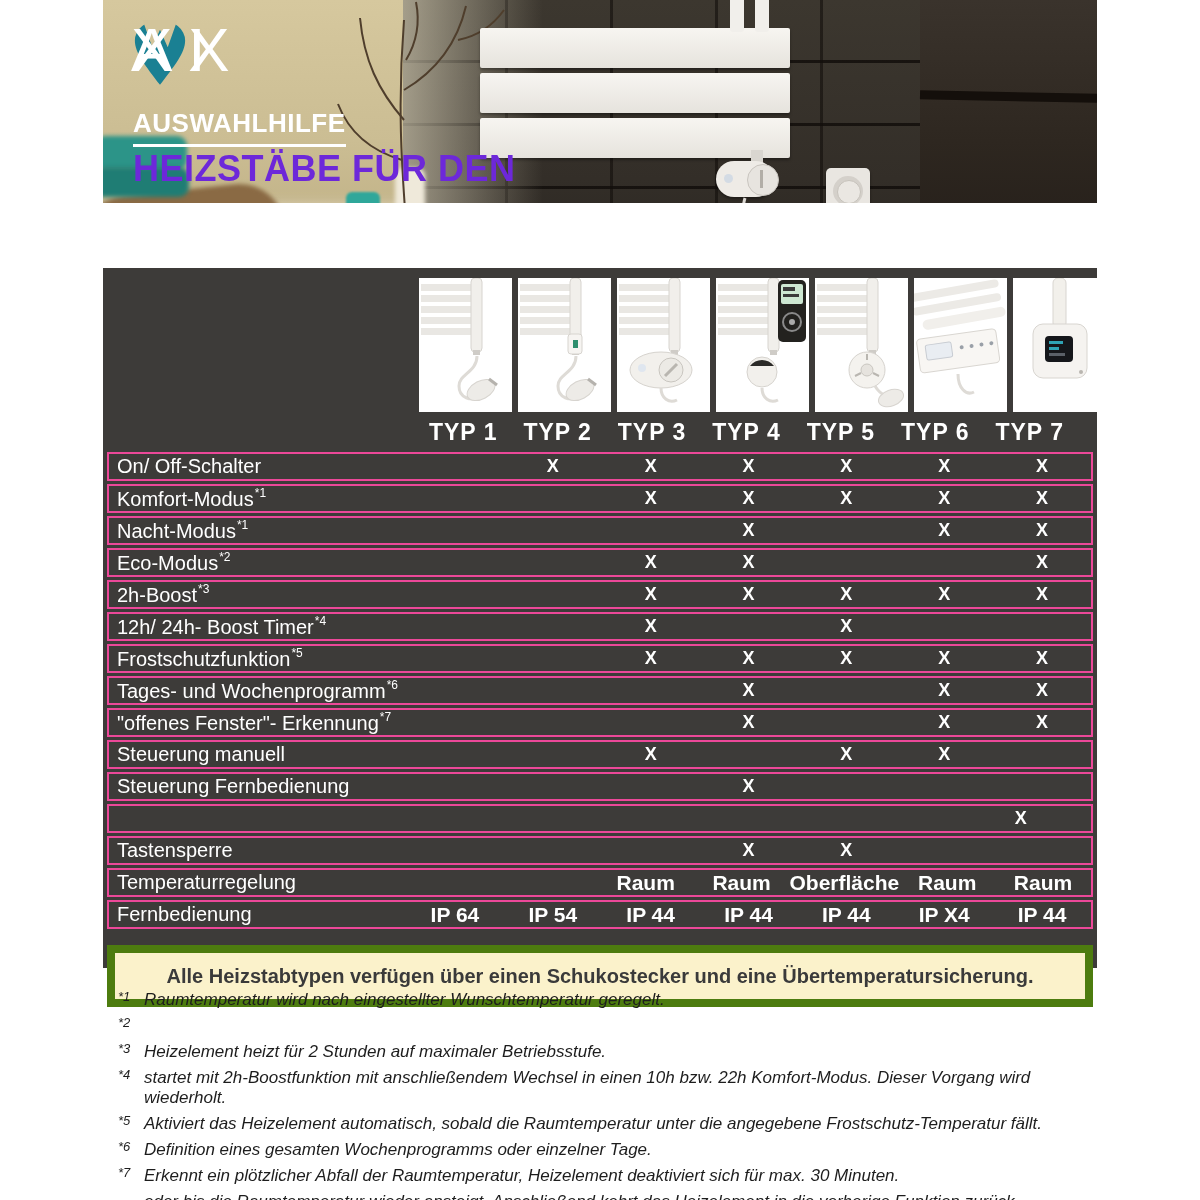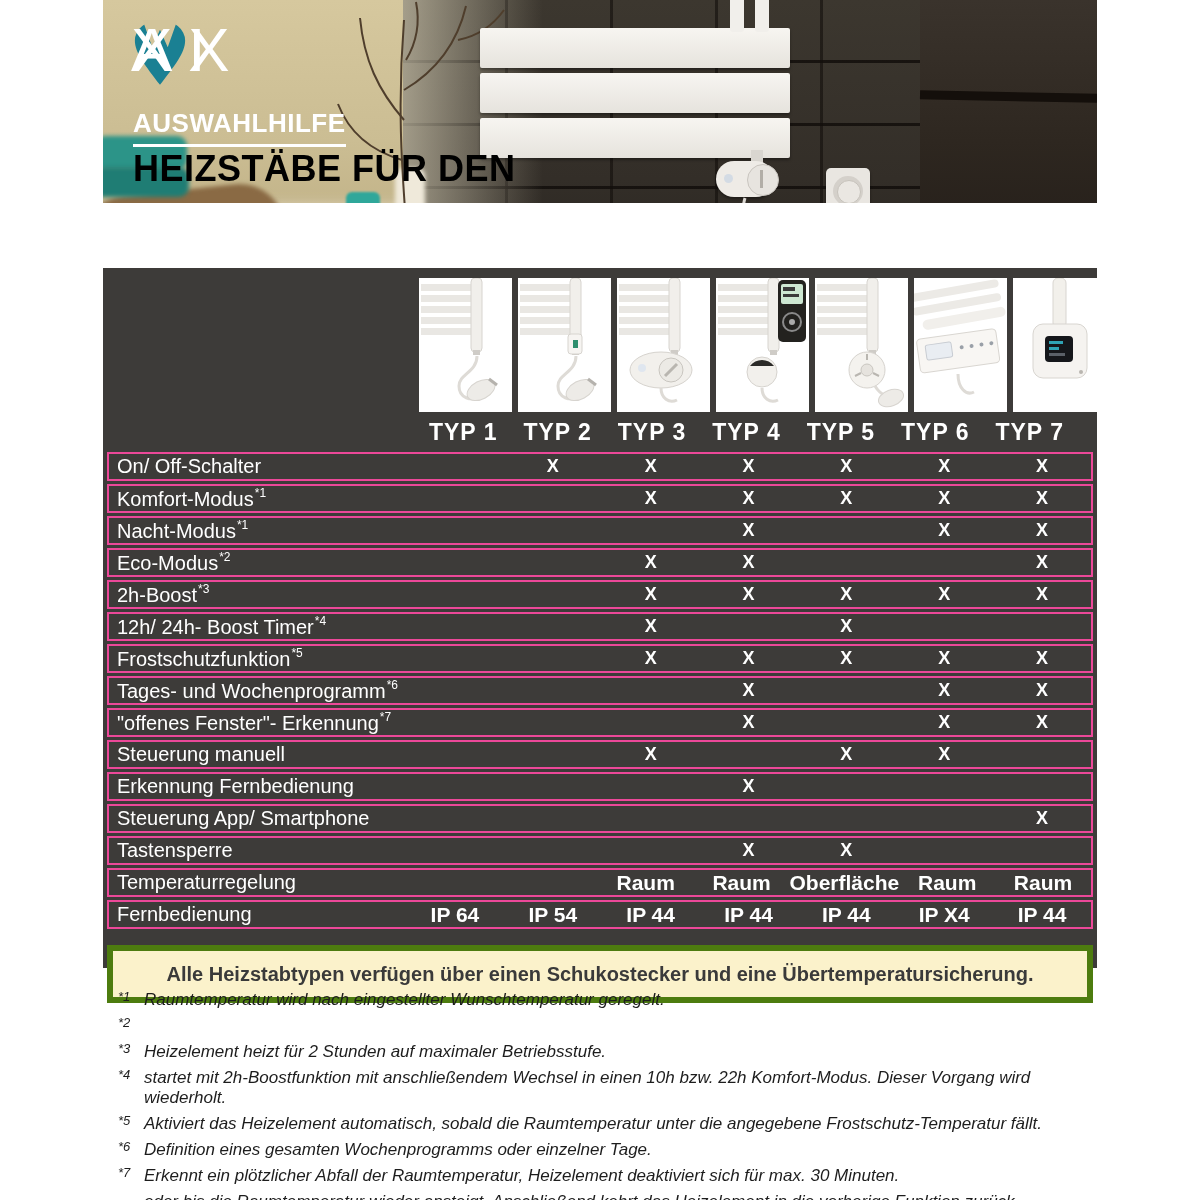--- a/index.html
+++ b/index.html
@@ -40,38 +40,38 @@
   .plug{left:734px;top:180px;width:22px;height:22px;border-radius:50%;background:#eae7e2;border:1px solid #c6c2bb;}
   .cords{left:600px;top:190px;width:220px;height:66px;}
   .cabinet{left:817px;top:0;width:177px;height:256px;background:linear-gradient(180deg,#3a332c 0%,#2e2720 55%,#241e19 100%);}
   .seam{left:817px;top:92px;width:177px;height:9px;background:#140f0b;transform:rotate(1.2deg);}
 
   .logo{left:28px;top:14px;display:flex;align-items:center;color:#fff;font-size:62px;
         letter-spacing:16px;font-weight:400;line-height:1;}
   .logo .mark{position:static;margin:4px 14px 0 0;}
   .subtitle{left:30px;top:108px;color:#fff;font-size:26px;font-weight:bold;letter-spacing:.5px;
             border-bottom:3px solid #fff;padding-bottom:5px;}
-  .t1{left:30px;top:148px;color:#000000;font-size:36px;font-weight:bold;letter-spacing:.5px;}
+  .t1{left:30px;top:148px;color:#6d28d9;font-size:36px;font-weight:bold;letter-spacing:.5px;}
   .t2{left:30px;top:194px;color:#fff;font-size:45px;font-weight:bold;letter-spacing:.5px;}
 
   
   .board{position:absolute;left:103px;top:268px;width:994px;height:700px;background:#3d3b39;}
   .band{display:flex;padding:0 20px;}
   .spacer{width:293px;flex:none;}
   .tiles{margin-top:10px;}
   .tile{flex:1;height:134px;margin:0 3px;background:#fff;position:relative;overflow:hidden;}
   .heads{height:36px;margin-top:2px;}
   .typlabel{flex:1;text-align:center;color:#fff;font-weight:bold;font-size:23px;line-height:36px;letter-spacing:1px;}
   .rows{margin-top:2px;}
   .frow{display:flex;align-items:center;height:25px;border:2px solid #ec4899;margin:0 4px 3px;}
   .flabel{width:289px;flex:none;padding-left:8px;color:#fff;font-size:20px;white-space:nowrap;}
   .flabel sup{font-size:12px;position:relative;top:-1px;margin-left:1px;}
   .fcell{flex:1;text-align:center;color:#fff;font-weight:bold;font-size:18px;}
   .fcell.word{font-size:21px;}
-  .banner{margin:16px 4px 0;height:46px;background:#fbf2cb;border:6px solid #4d7c0f;color:#3a3a3a;
+  .banner{margin:16px 4px 0;height:46px;background:#fbf2cb;border:8px solid #4d7c0f;color:#3a3a3a;
           font-weight:bold;font-size:20px;text-align:center;line-height:46px;}
 
   
   .footnotes{position:absolute;left:118px;top:990px;width:985px;}
   .fn{display:flex;margin-bottom:6px;color:#1d1d1d;font-style:italic;font-size:17px;line-height:20px;}
   .fn .fsup{width:26px;flex:none;font-size:13px;position:relative;top:-3px;}
 </style>
 </head>
 <body>
 
@@ -355,31 +355,30 @@
           <div class="flabel">Steuerung manuell</div>
           <div class="fcell"></div>
           <div class="fcell"></div>
           <div class="fcell">X</div>
           <div class="fcell"></div>
           <div class="fcell">X</div>
           <div class="fcell">X</div>
           <div class="fcell"></div>
         </div>
         <div class="frow">
-          <div class="flabel">Erkennung Fernbedienung</div>
-          <div class="fcell"></div>
-          <div class="fcell"></div>
-          <div class="fcell"></div>
-          <div class="fcell">X</div>
-          <div class="fcell"></div>
-          <div class="fcell"></div>
-          <div class="fcell"></div>
-        </div>
-        <div class="frow">
-          <div class="flabel">Steuerung App/ Smartphone</div>
+          <div class="flabel">Steuerung Fernbedienung</div>
+          <div class="fcell"></div>
+          <div class="fcell"></div>
+          <div class="fcell"></div>
+          <div class="fcell">X</div>
+          <div class="fcell"></div>
+          <div class="fcell"></div>
+          <div class="fcell"></div>
+        </div>
+        <div class="frow">
           <div class="fcell"></div>
           <div class="fcell"></div>
           <div class="fcell"></div>
           <div class="fcell"></div>
           <div class="fcell"></div>
           <div class="fcell"></div>
           <div class="fcell">X</div>
         </div>
         <div class="frow">
           <div class="flabel">Tastensperre</div>

